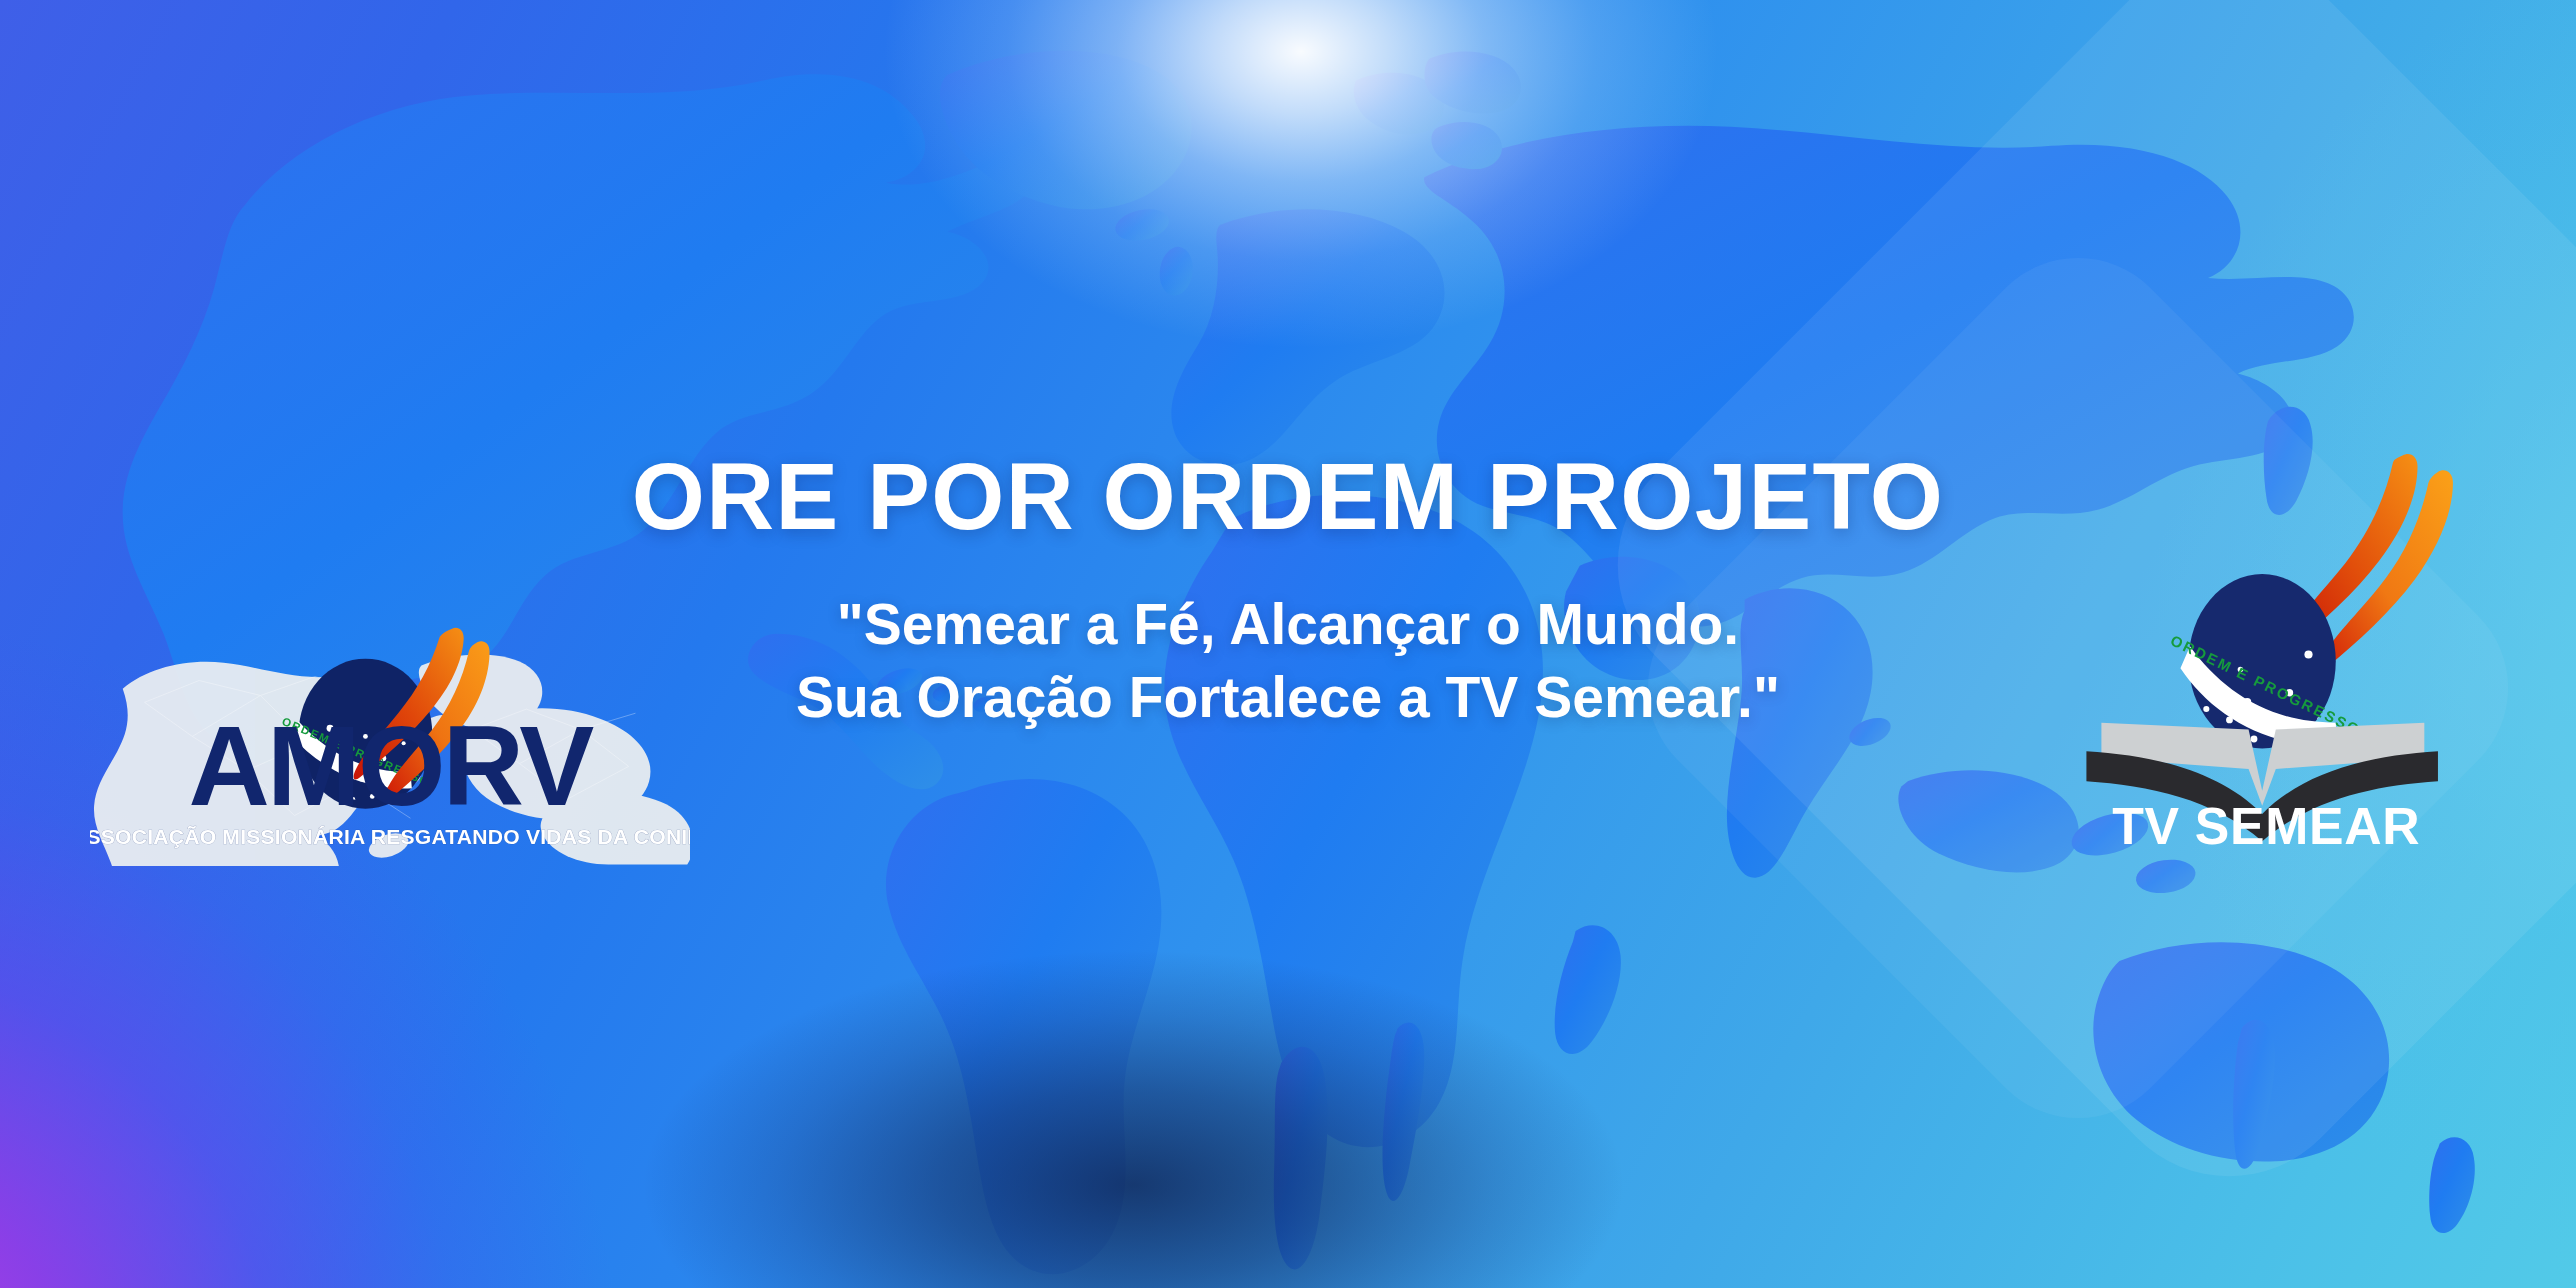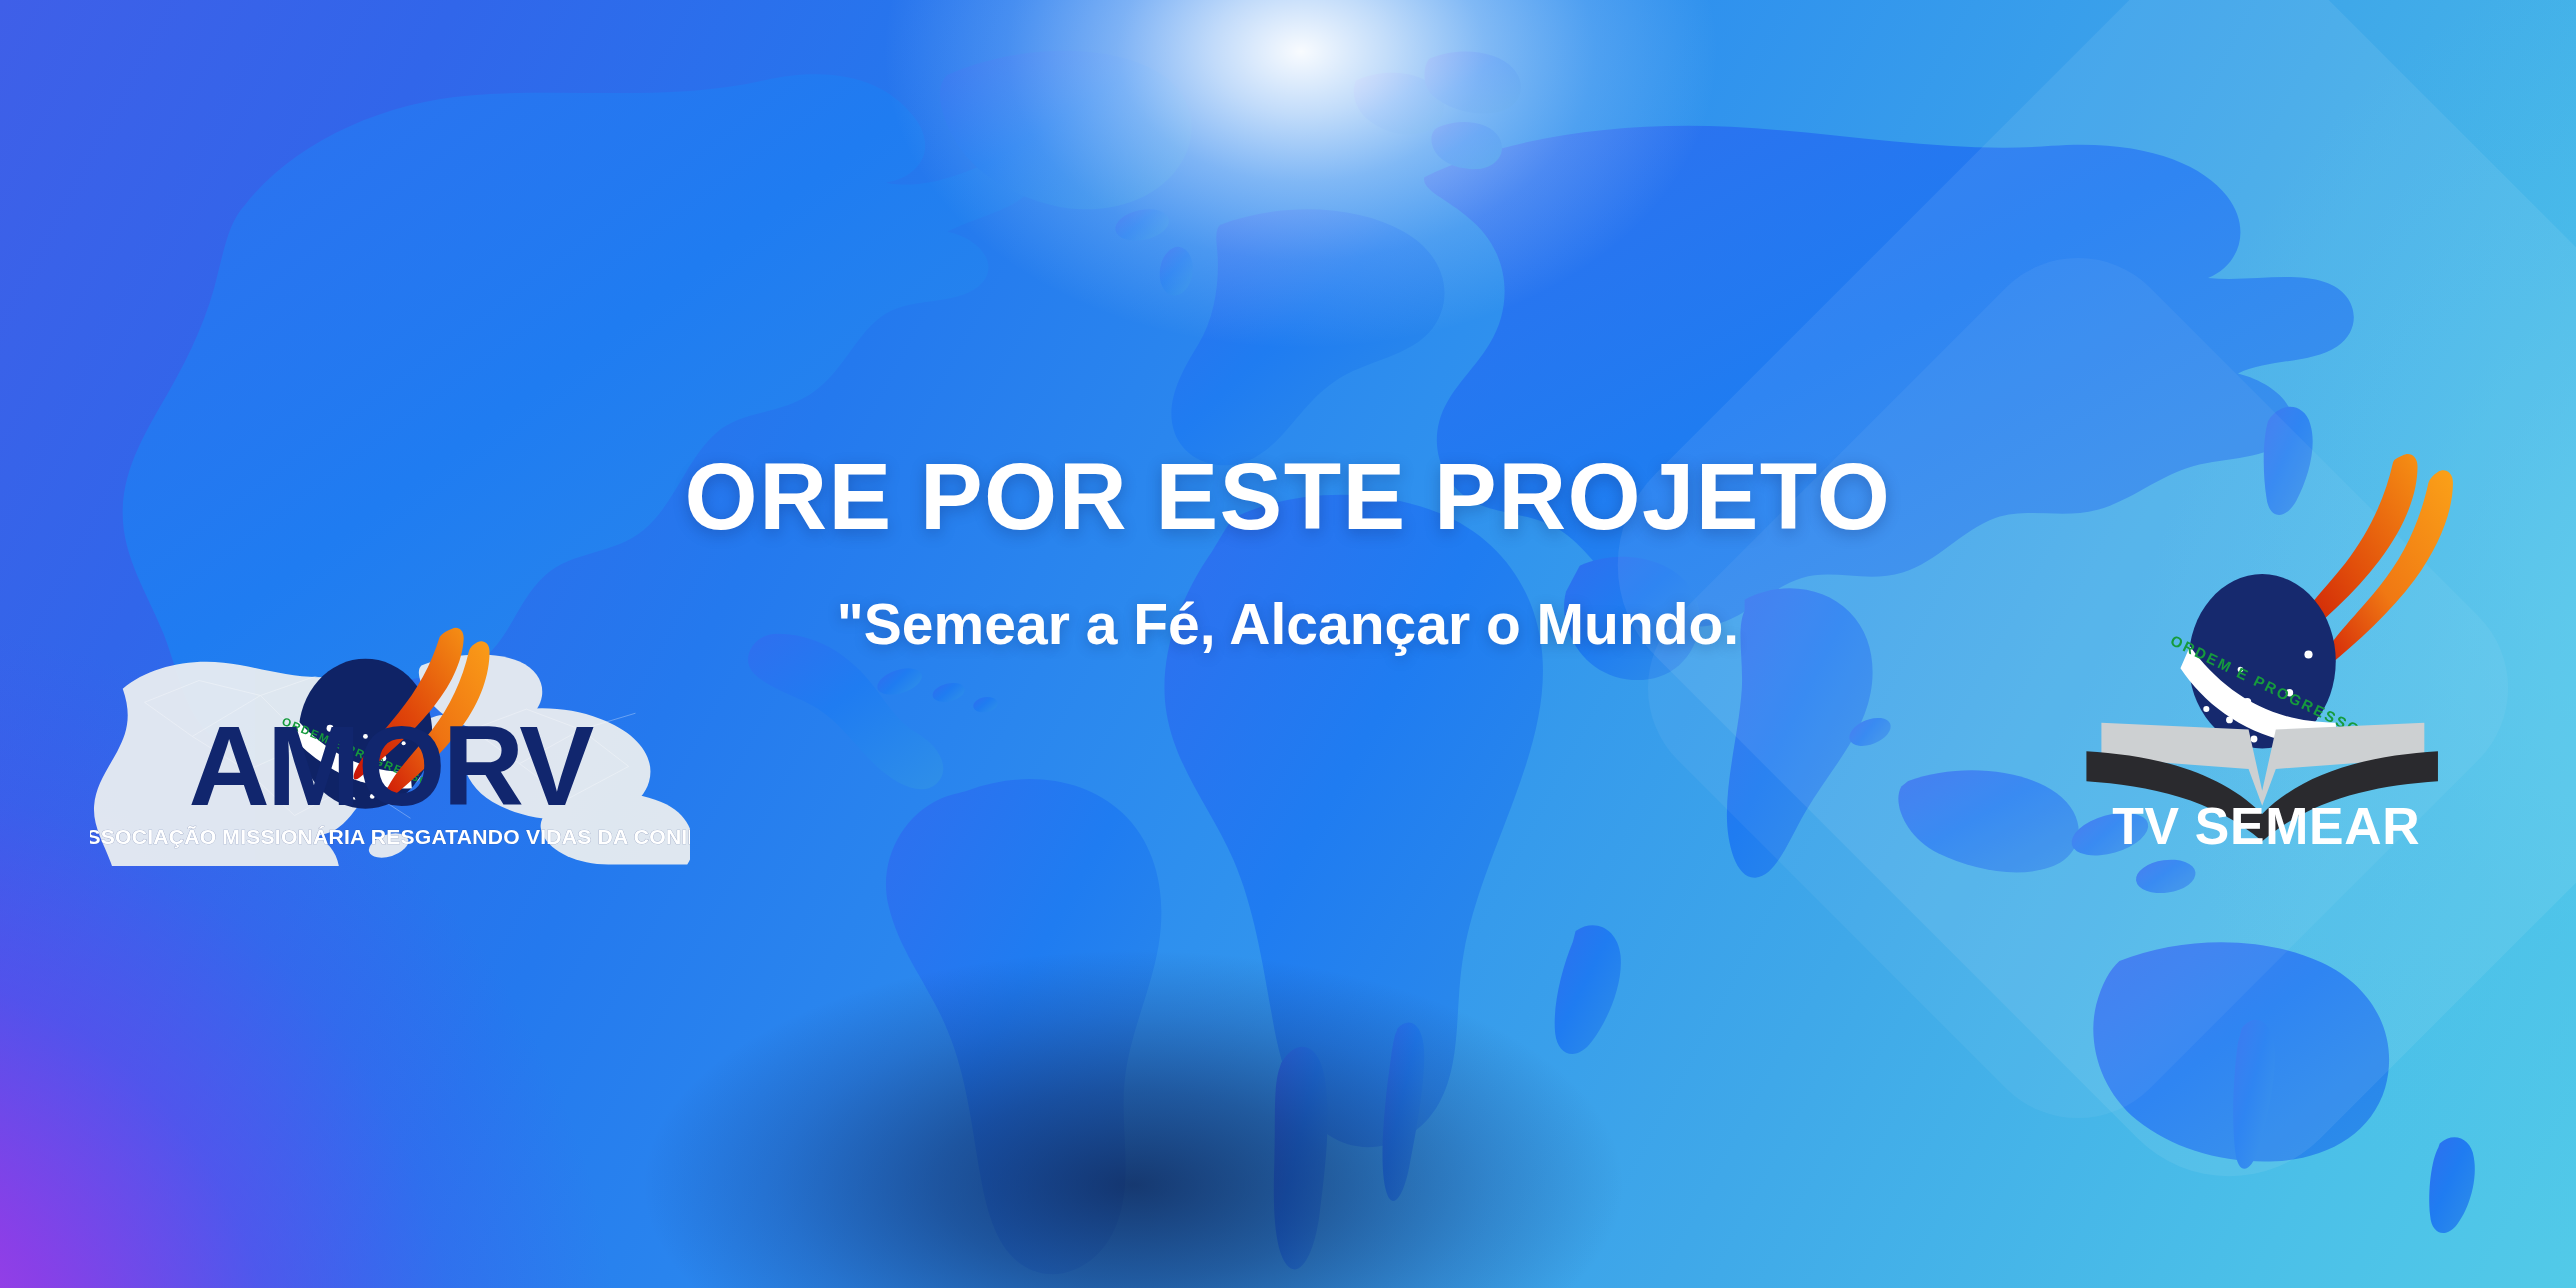--- a/index.html
+++ b/index.html
@@ -417,20 +417,21 @@
                  L330,468 L310,522 L290,468 L74,452 Z" fill="#cdd0d2"></path>
         <path d="M52,442 C150,448 246,470 310,534 C374,470 470,448 568,442
                  L568,486 C476,492 382,512 310,574 C238,512 144,492 52,486 Z" fill="#2a2a2e"></path>
       </g>
 
       <text x="316" y="578" fill="#ffffff" font-family="'Liberation Sans',sans-serif" font-size="76" font-weight="bold" letter-spacing="1" text-anchor="middle">TV SEMEAR</text>
     </svg>
   </div>
 
   <div class="center-block">
-    <div class="headline">ORE POR ESTE PROJETO</div>
+    <div class="headline">ORE POR ORDEM PROJETO</div>
     <div class="subline">
       <span class="l1">"Semear a Fé, Alcançar o Mundo.</span>
+      <span class="l2">Sua Oração Fortalece a TV Semear."</span>
     </div>
   </div>
 
 </div>
 
 
 </body></html>

